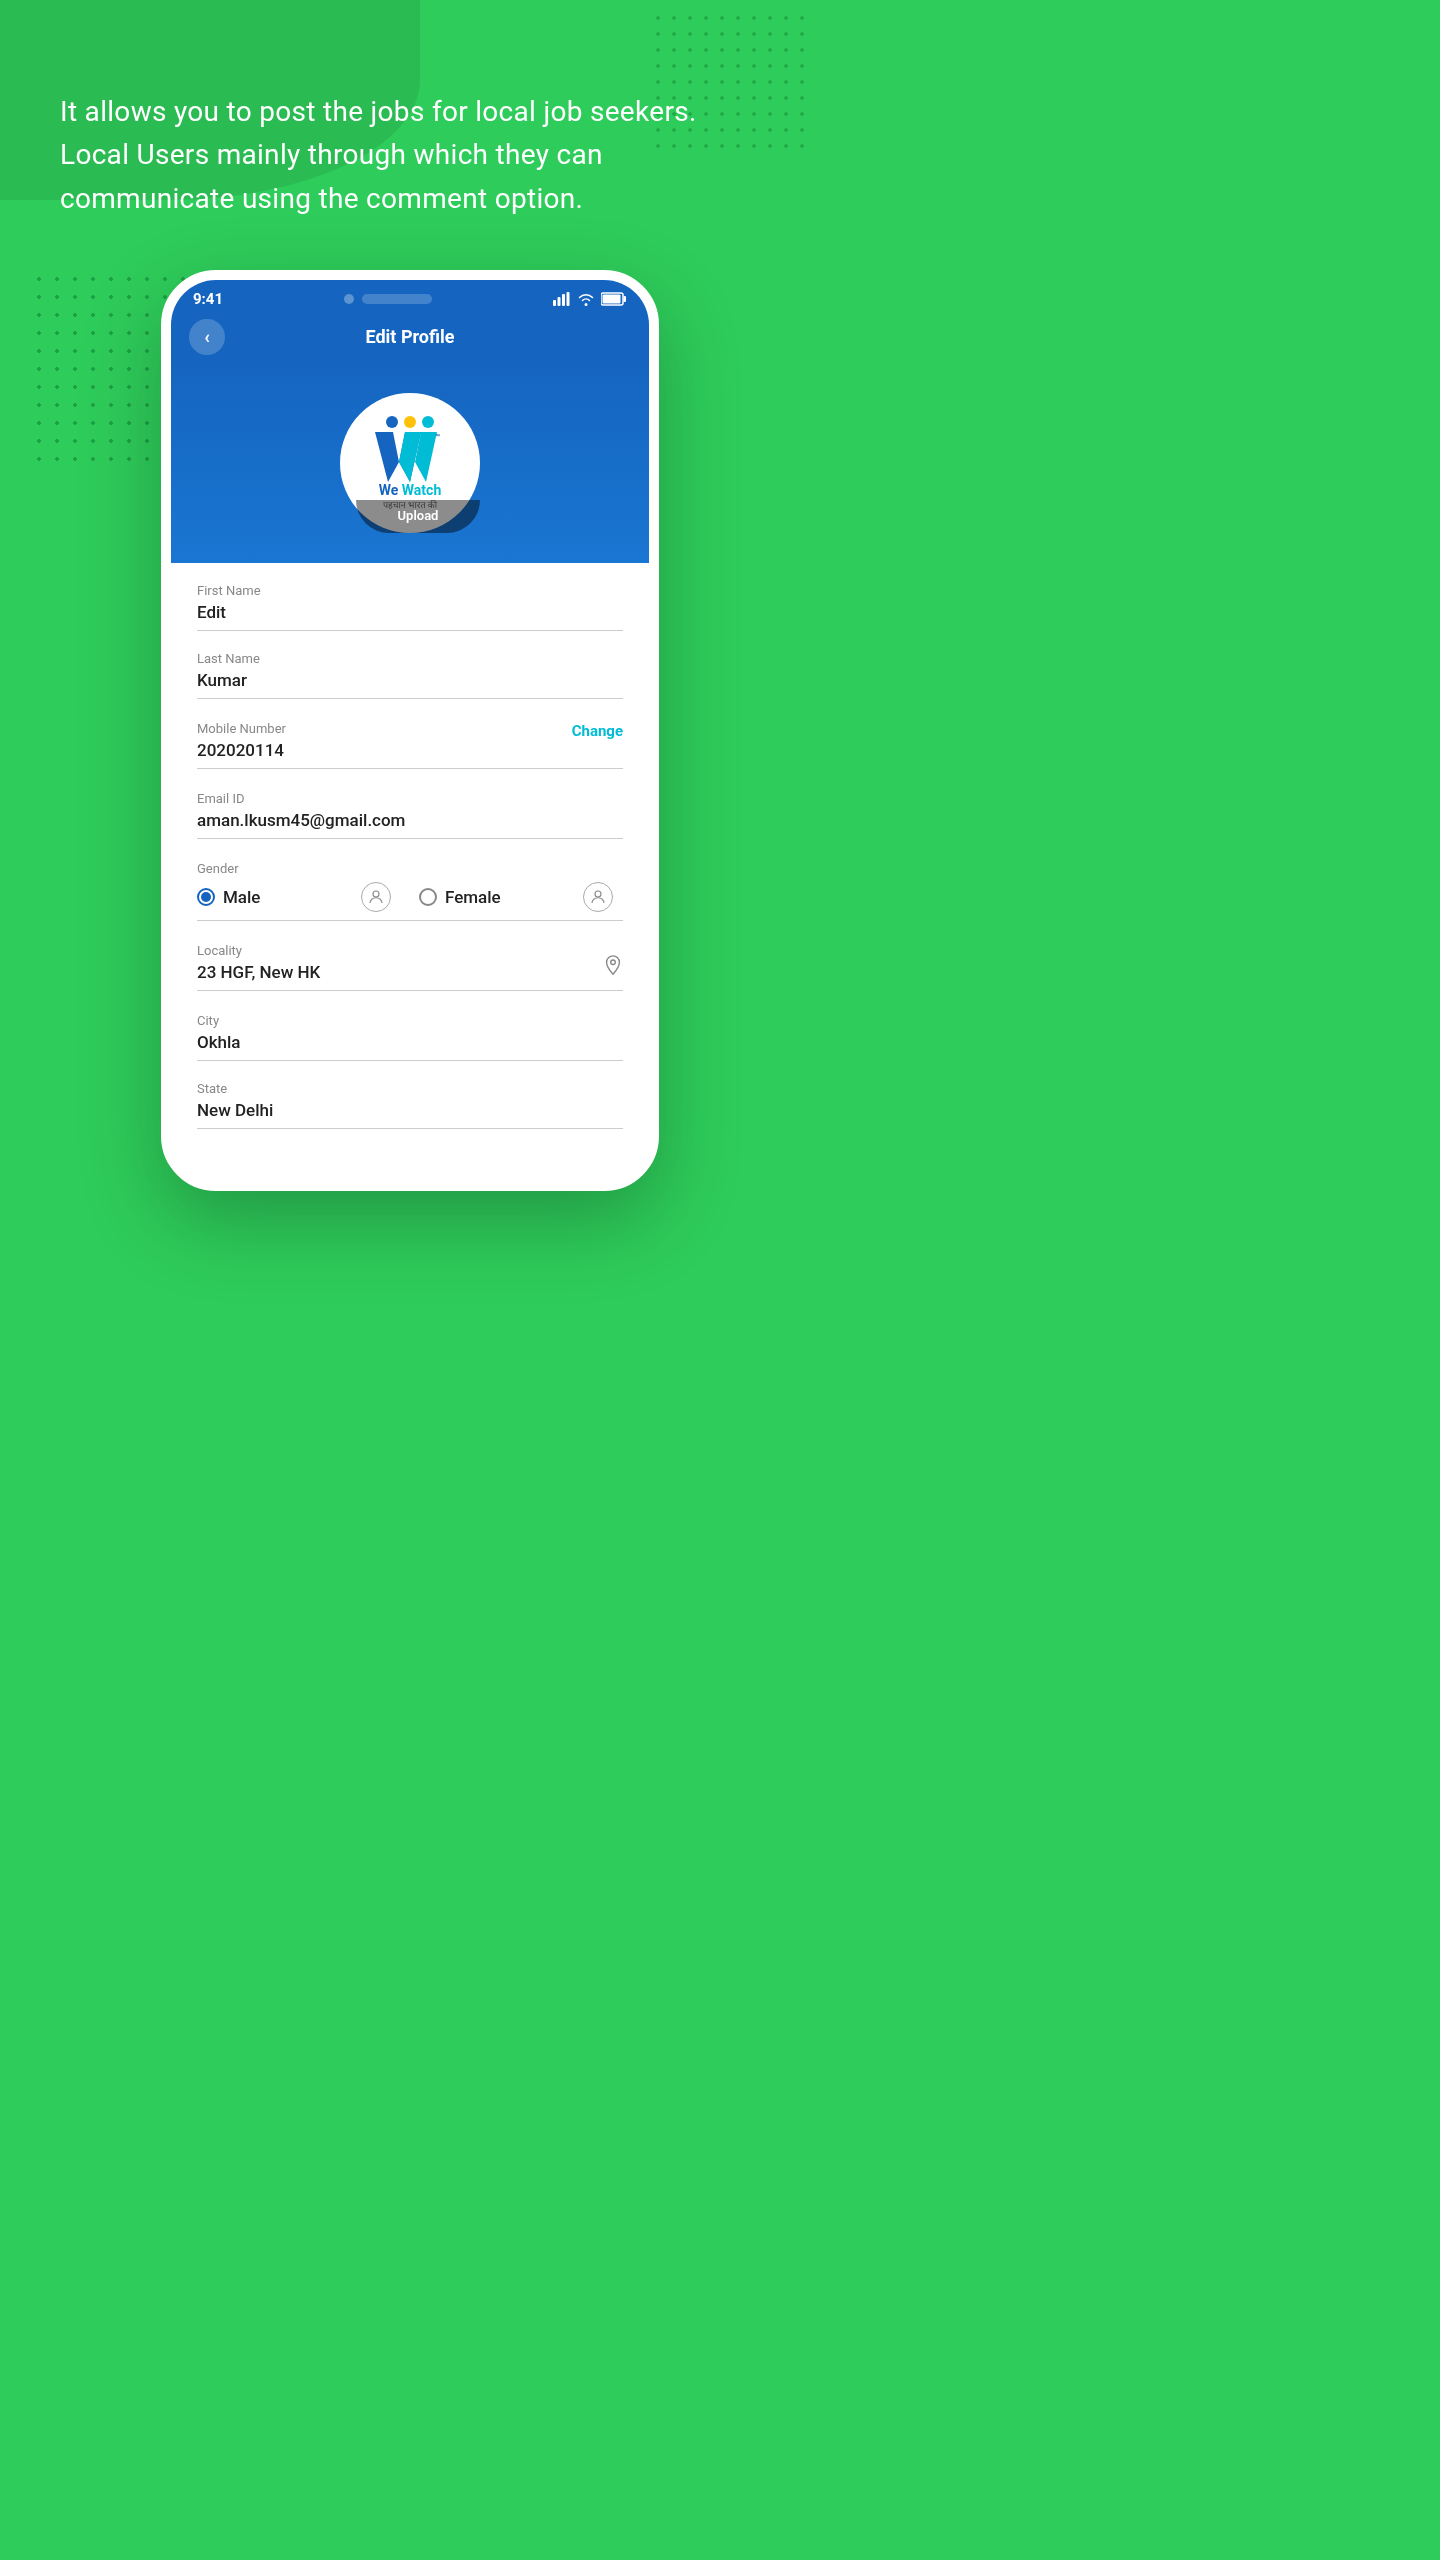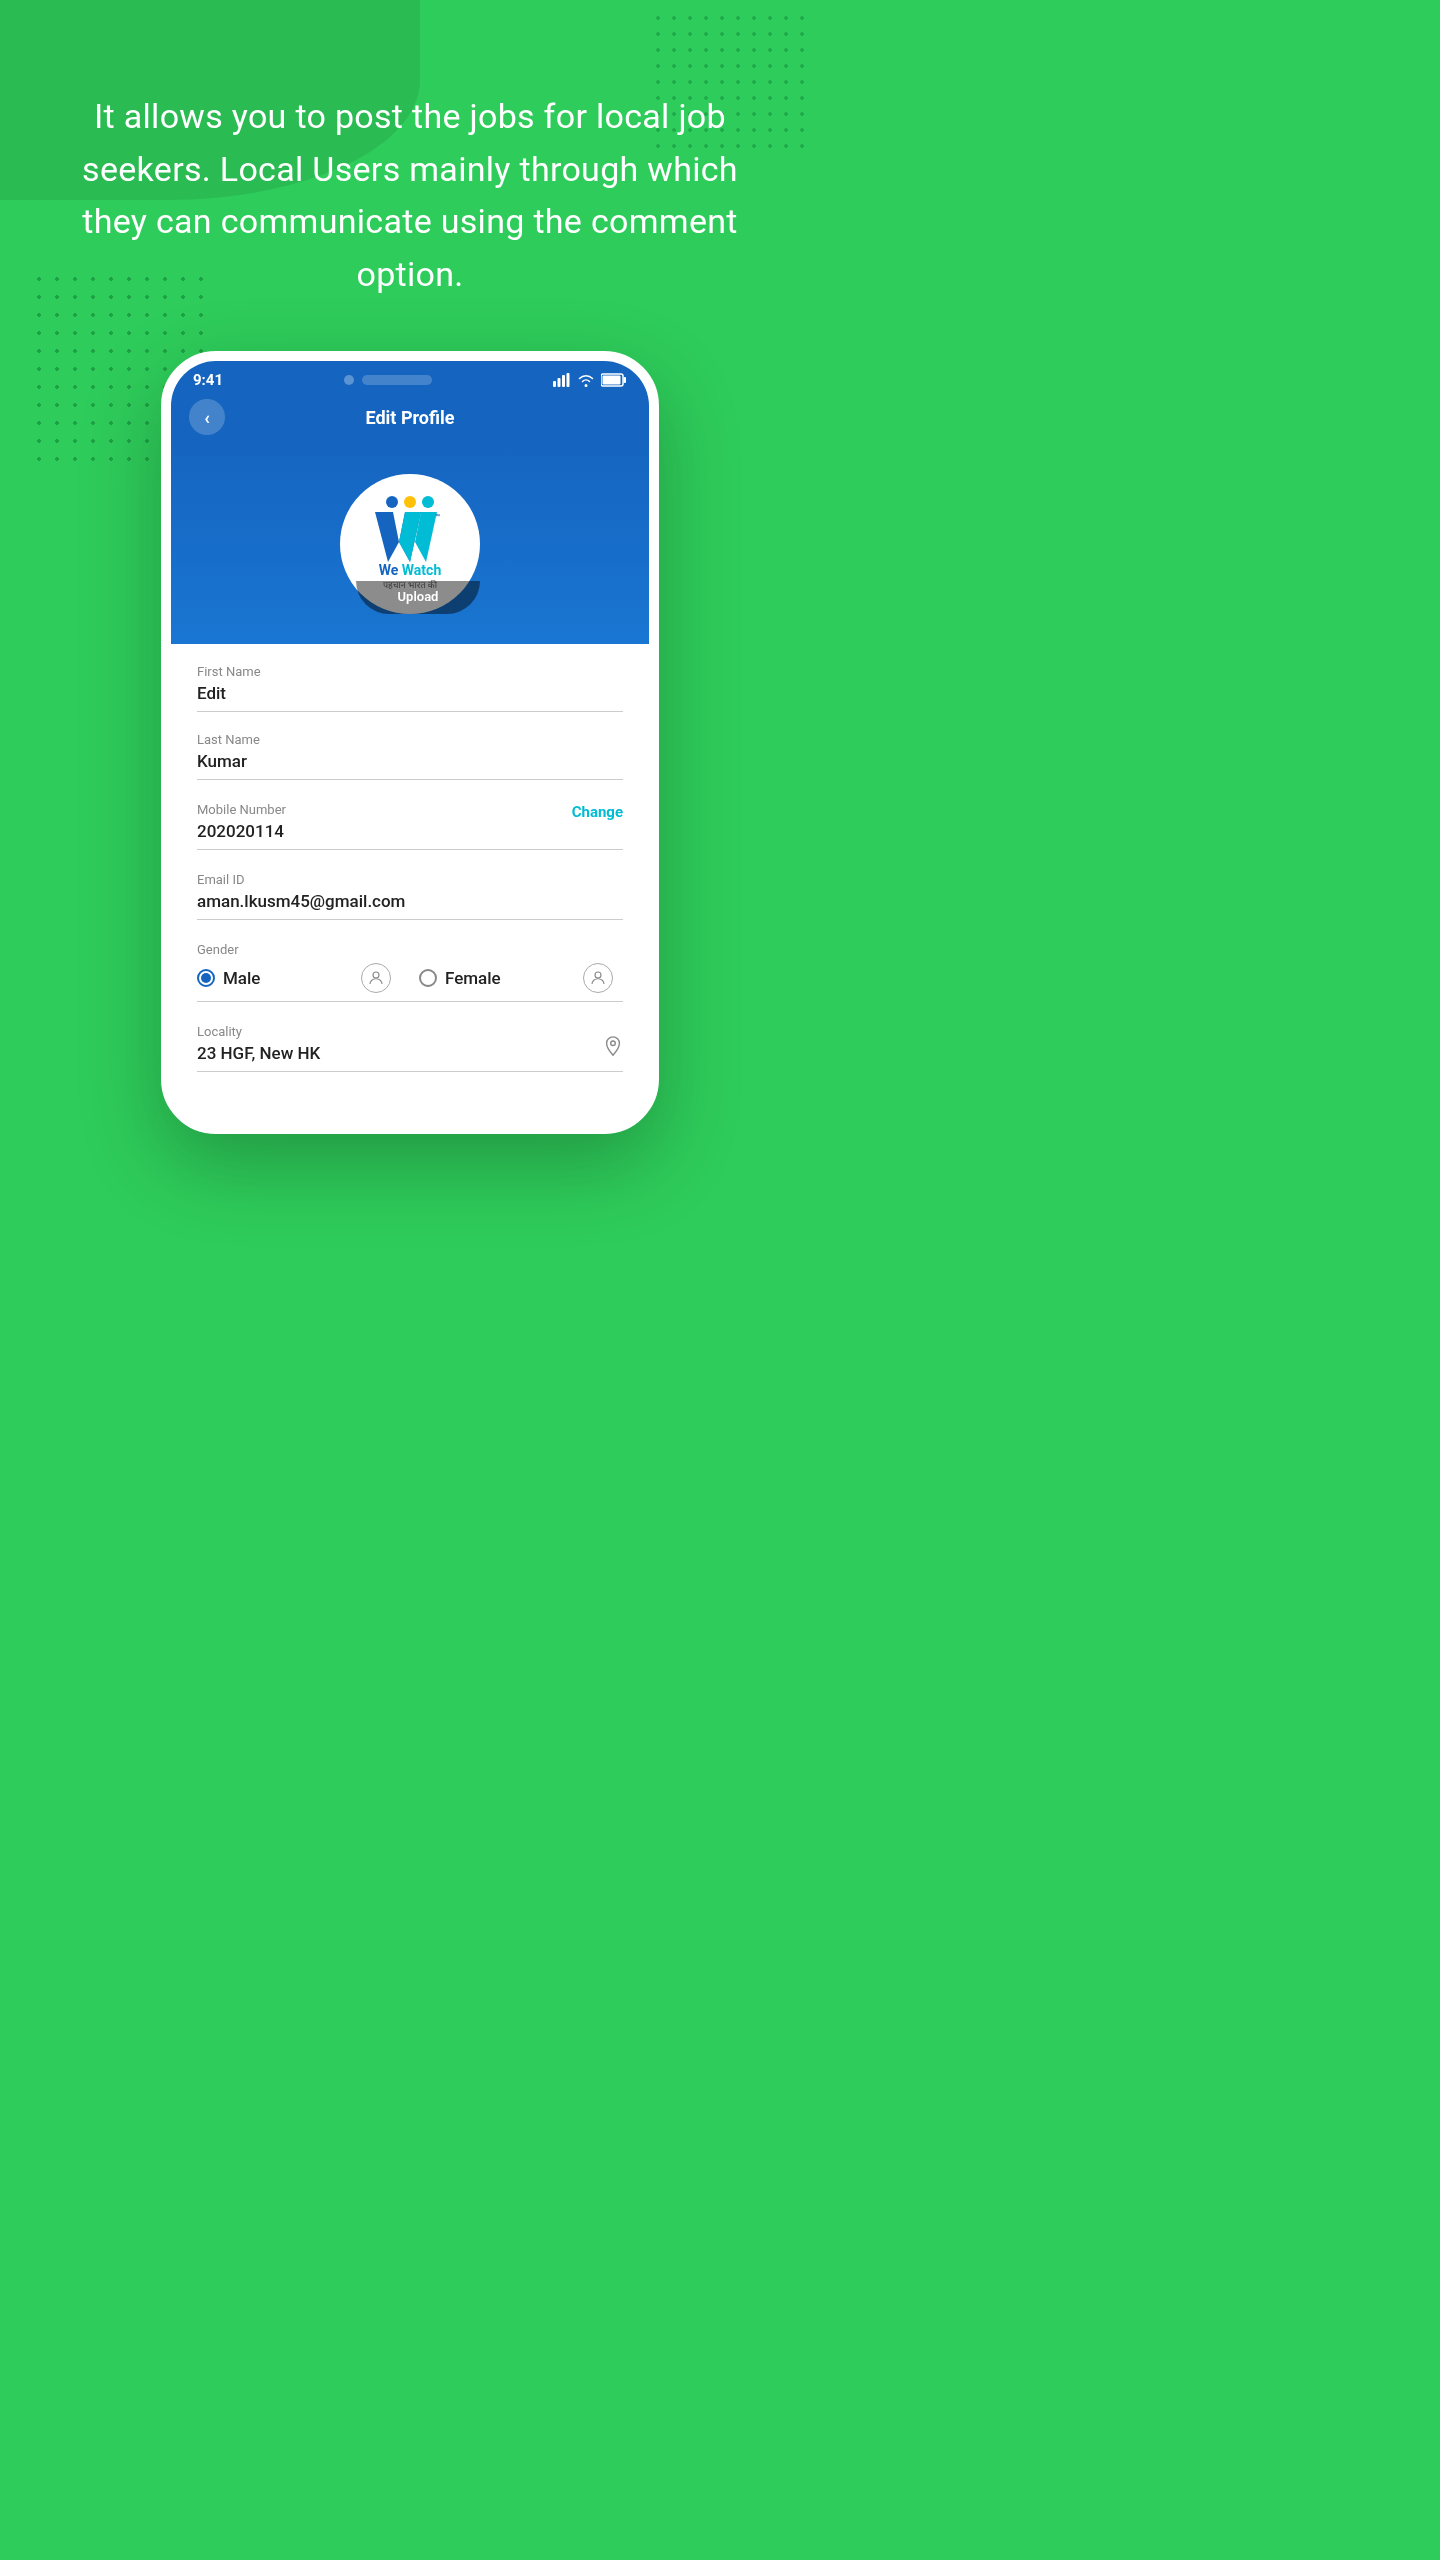--- a/index.html
+++ b/index.html
@@ -26,24 +26,23 @@
       top: 270px; left: 30px;
       width: 180px; height: 200px;
       background-image: radial-gradient(circle, rgba(0,80,30,0.35) 2px, transparent 2px);
       background-size: 18px 18px;
     }
 
     
     .header-text {
       position: relative;
       z-index: 2;
-      text-align: center;
       padding: 90px 60px 40px 60px;
       color: white;
-      font-size: 34px;
+      font-size: 28px;
       font-weight: 400;
       line-height: 1.55;
       letter-spacing: 0.3px;
     }
 
     
     .phone-wrapper {
       position: relative;
       z-index: 2;
       display: flex;
@@ -427,17 +426,27 @@
           <div class="field-value">23 HGF, New HK</div>
           <span class="field-icon">
             <svg width="20" height="22" viewBox="0 0 20 24" fill="none">
               <path d="M10 2C6.13 2 3 5.13 3 9c0 5.25 7 13 7 13s7-7.75 7-13c0-3.87-3.13-7-7-7z" stroke="#888" stroke-width="1.5"></path>
               <circle cx="10" cy="9" r="2.5" stroke="#888" stroke-width="1.5"></circle>
             </svg>
           </span>
         </div>
       </div>
 
+      <div class="form-row">
+        <div class="form-field">
+          <div class="field-label">City</div>
+          <div class="field-value">Okhla</div>
+        </div>
+        <div class="form-field">
+          <div class="field-label">State</div>
+          <div class="field-value">New Delhi</div>
+        </div>
+      </div>
 
     </div>
 
   </div>
 </div>
 
 </body></html>

